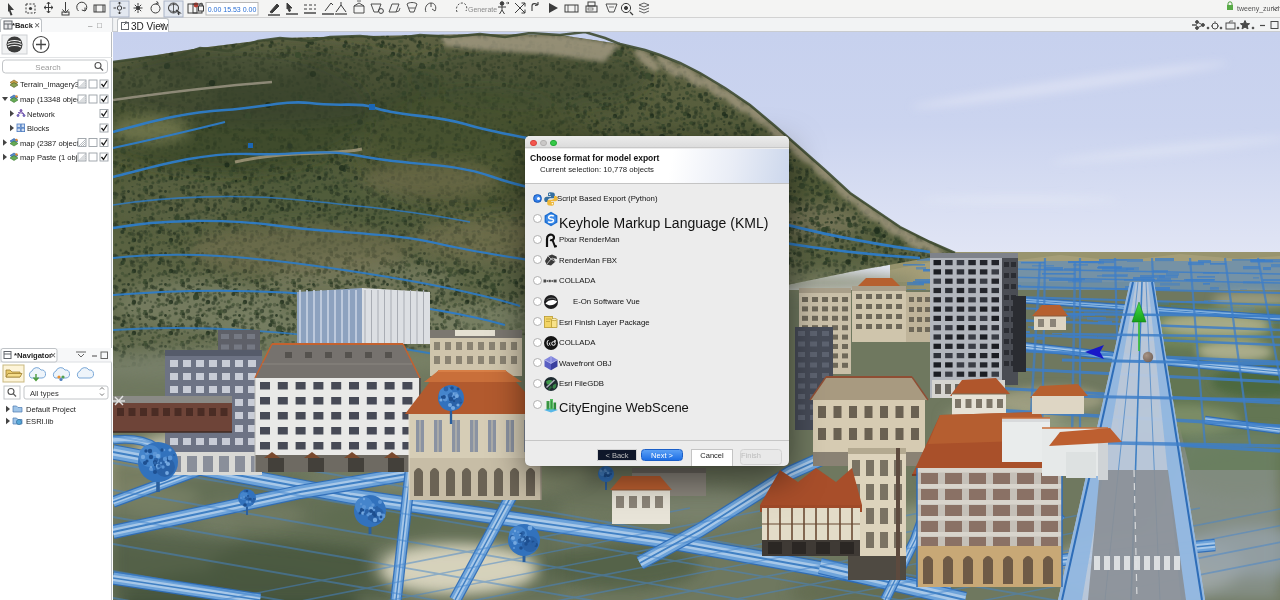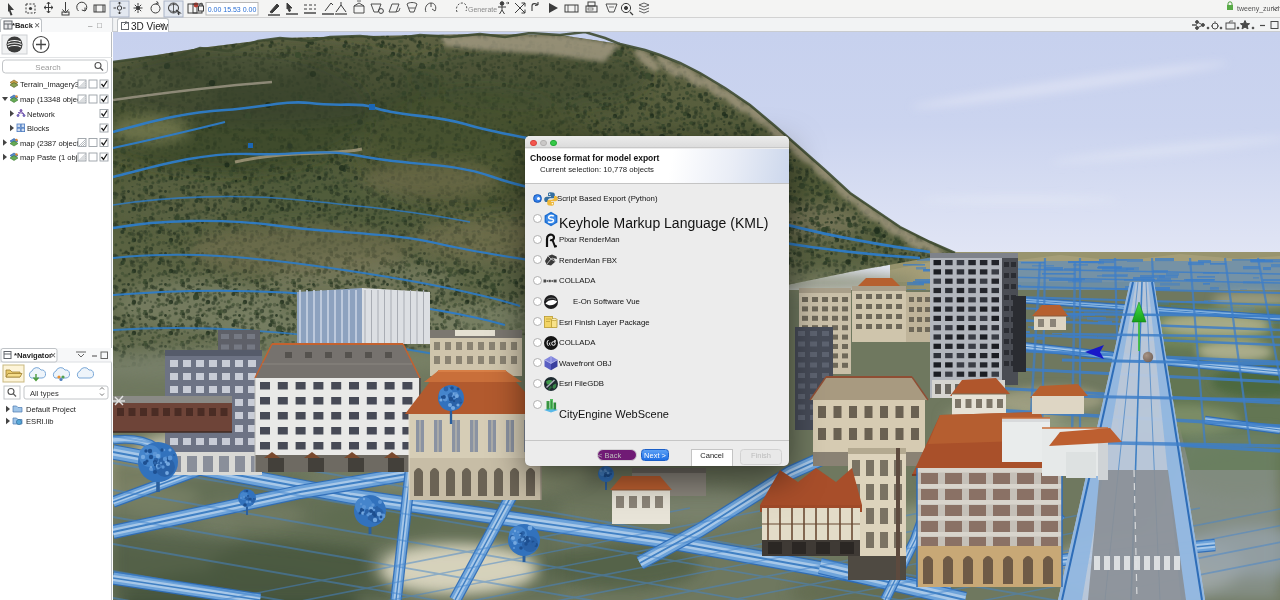--- a/index.html
+++ b/index.html
@@ -2003,18 +2003,18 @@
 <div style="position:absolute;left:34px;top:243.4px;font-size:7.8px;color:#111">Esri FileGDB</div>
 <span style="position:absolute;left:8px;top:263.5px;width:9px;height:9px;border-radius:50%;background:#fff;border:0.5px solid #b0b0b0"></span>
 <svg width="16" height="16" viewBox="0 0 16 16" style="position:absolute;left:18px;top:260.5px">
       <polygon points="1,13 8,10.5 15,13 8,15.5" fill="#58b8e8"></polygon>
       <rect x="3.5" y="4" width="3" height="8.5" fill="#3fa048"></rect>
       <rect x="7" y="2" width="3" height="10.5" fill="#55c060"></rect>
       <rect x="10.5" y="5.5" width="2.6" height="7" fill="#2f8a3a"></rect>
       <line x1="5" y1="5.5" x2="5" y2="11" stroke="#2a7030" stroke-width="0.6"></line>
       <line x1="8.5" y1="3.5" x2="8.5" y2="11.5" stroke="#2a7030" stroke-width="0.6"></line>
     </svg>
-<div style="position:absolute;left:34px;top:272px;font-size:11px;color:#111">CityEngine WebScene</div>
+<div style="position:absolute;left:34px;top:264.0px;font-size:13px;color:#111">CityEngine WebScene</div>
 <div style="position:absolute;left:0;bottom:25px;width:100%;border-top:1px solid #c6c6c6"></div>
-<div style="position:absolute;left:72px;top:313px;width:40px;height:12px;background:#701a75;border:0.5px solid #d2d2d2;border-radius:6px;font-size:7.5px;color:#bcbcbc;text-align:left;line-height:12px">&lt; Back</div>
-<div style="position:absolute;left:116px;top:313px;width:28px;height:12px;background:linear-gradient(#5ba0f5,#1e6fe5);border:0.5px solid #1a5fc8;border-radius:3.5px;font-size:7.5px;color:#fff;text-align:center;line-height:12px">Next &gt;</div>
+<div style="position:absolute;left:72px;top:313px;width:40px;height:12px;background:#0f172a;border:0.5px solid #d2d2d2;border-radius:1px;font-size:7.5px;color:#bcbcbc;text-align:center;line-height:12px">&lt; Back</div>
+<div style="position:absolute;left:116px;top:313px;width:42px;height:12px;background:linear-gradient(#5ba0f5,#1e6fe5);border:0.5px solid #1a5fc8;border-radius:3.5px;font-size:7.5px;color:#fff;text-align:center;line-height:12px">Next &gt;</div>
 <div style="position:absolute;left:166px;top:313px;width:42px;height:20px;background:#ffffff;border:0.5px solid #c4c4c4;border-radius:0;font-size:7.5px;color:#222;text-align:center;line-height:12px">Cancel</div>
-<div style="position:absolute;left:215px;top:313px;width:42px;height:16px;background:#e9e9e9;border:0.5px solid #d2d2d2;border-radius:3.5px;font-size:7.5px;color:#bcbcbc;text-align:center;line-height:12px">Finish</div>
+<div style="position:absolute;left:215px;top:313px;width:42px;height:16px;background:#e9e9e9;border:0.5px solid #d2d2d2;border-radius:3.5px;font-size:7.5px;color:#bcbcbc;line-height:12px">Finish</div>
 </div>
 </body></html>

